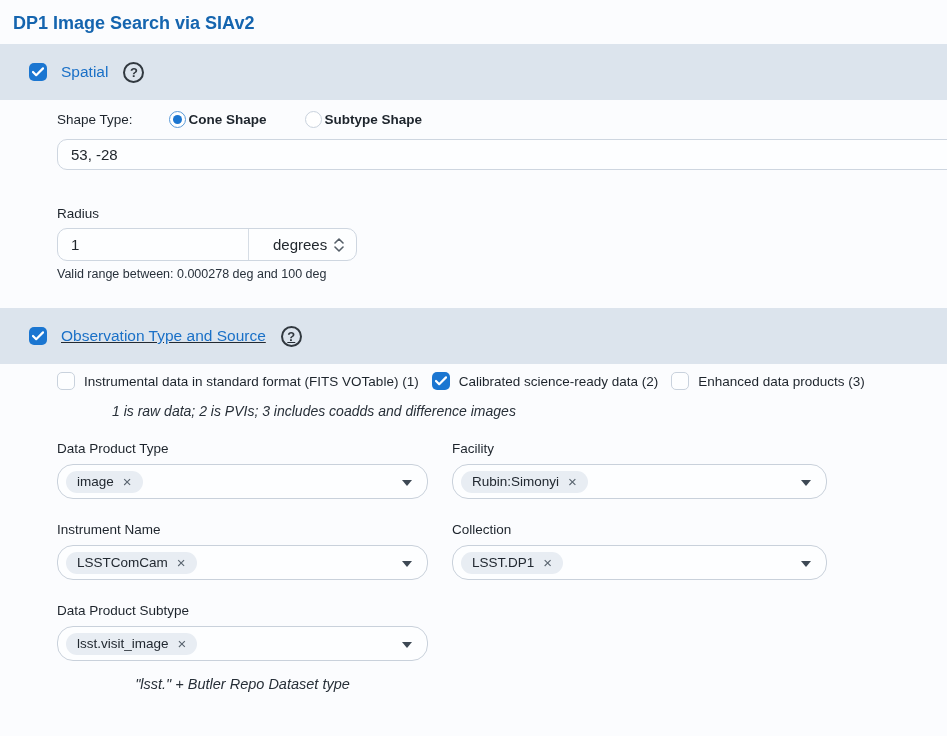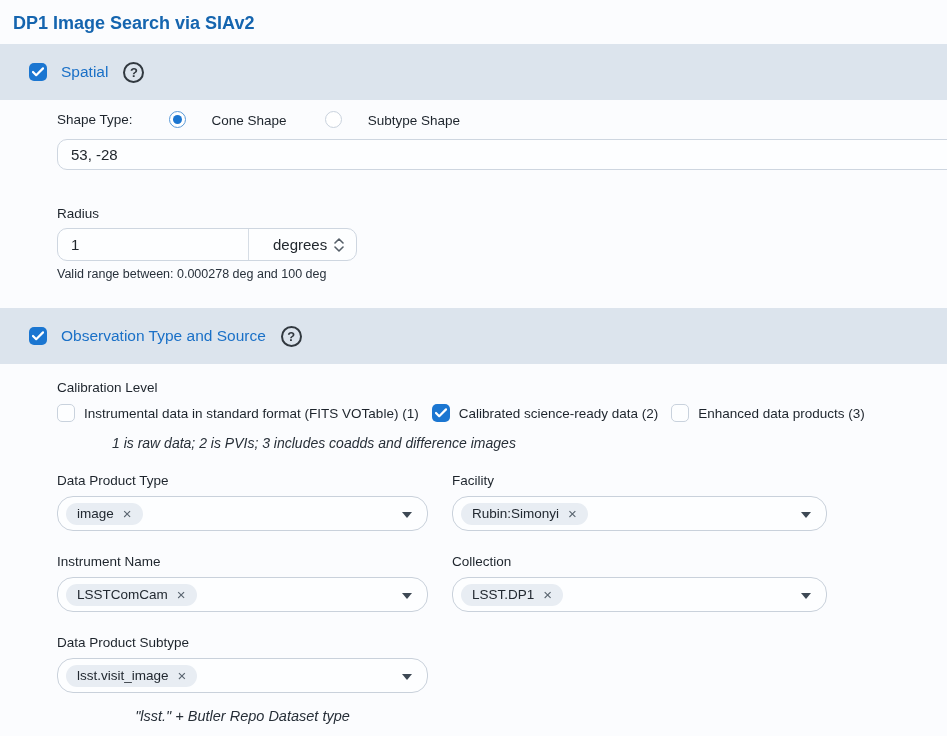--- a/index.html
+++ b/index.html
@@ -75,21 +75,21 @@
   .radio.unselected { border: 1.5px solid #c9d2dd; }
   .content { margin-left: 57px; }
   .shape-row {
     margin-top: 9px;
     display: flex;
     align-items: center;
     font-size: 13.5px;
     color: #1d242c;
     height: 20px;
   }
-  .shape-row .radio-option { display: flex; align-items: flex-end; gap: 26px; cursor: pointer; }
+  .shape-row .radio-option { display: flex; align-items: center; gap: 3px; cursor: pointer; font-weight: bold; }
   .shape-row .opt1 { margin-left: 36px; }
   .shape-row .opt2 { margin-left: 38px; }
   .text-input {
     display: block;
     margin-top: 10px;
     height: 31px;
     width: 900px; 
     border: 1px solid #ced6e0;
     border-radius: 10px;
     background: #fdfeff;
@@ -140,21 +140,21 @@
     align-items: center;
     justify-content: space-between;
     padding: 0 12px 0 24px;
     font-size: 15px;
     color: #22282e;
     cursor: pointer;
   }
   .spinner { display: flex; flex-direction: column; gap: 2px; }
   .spinner svg { width: 10px; height: 6px; display: block; }
   .valid-hint { margin-top: 5px; font-size: 12.5px; color: #28313b; line-height: 16px; }
-  .obs-header { margin-top: 26px; }
+  .obs-header { margin-top: 26px; text-decoration: underline; }
   .cal-label { margin-top: 15px; }
   .check-row {
     margin-top: 8px;
     display: flex;
     align-items: center;
     gap: 11px;
     font-size: 13.5px;
     color: #1d242c;
   }
   .check-option { display: flex; align-items: center; gap: 9px; cursor: pointer; white-space: nowrap; }
@@ -278,21 +278,20 @@
   <span class="checkbox checked">
     <svg viewBox="0 0 12 10">
         <path d="M1 5l3.2 3.2L11 1.4" stroke="#ffffff" stroke-width="2.2" fill="none" stroke-linecap="round" stroke-linejoin="round"></path>
       </svg>
   </span>
   <span class="section-label">Observation Type and Source</span>
   <span class="help-icon">?</span>
 </div>
 
 <div class="content">
-  <div class="field-label cal-label">Calibration Level</div>
 
   <div class="check-row">
     <span class="check-option">
       <span class="checkbox unchecked"></span>
       <span>Instrumental data in standard format (FITS VOTable) (1)</span>
     </span>
     <span class="check-option">
       <span class="checkbox checked">
         <svg viewBox="0 0 12 10">
             <path d="M1 5l3.2 3.2L11 1.4" stroke="#ffffff" stroke-width="2.2" fill="none" stroke-linecap="round" stroke-linejoin="round"></path>

